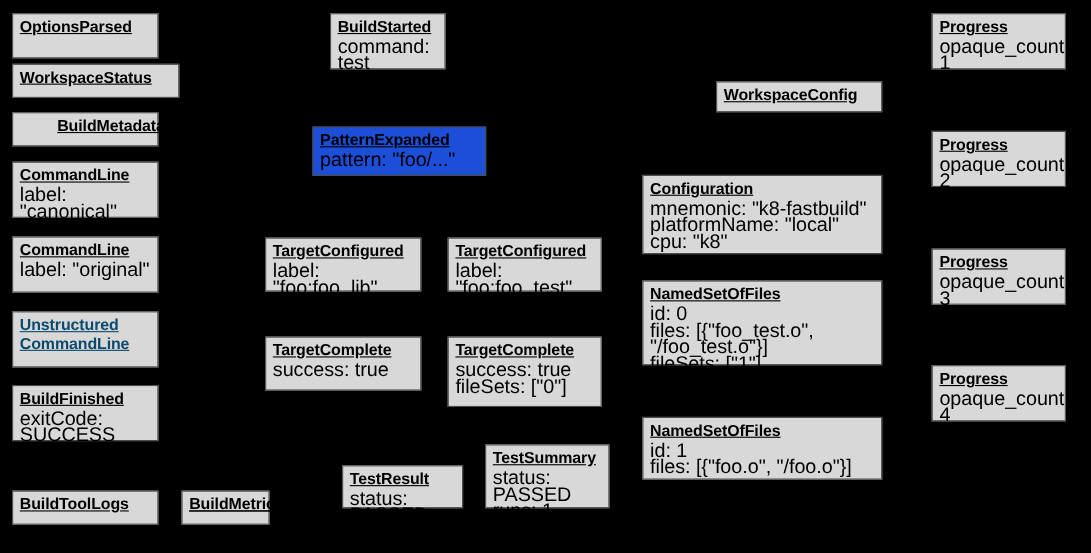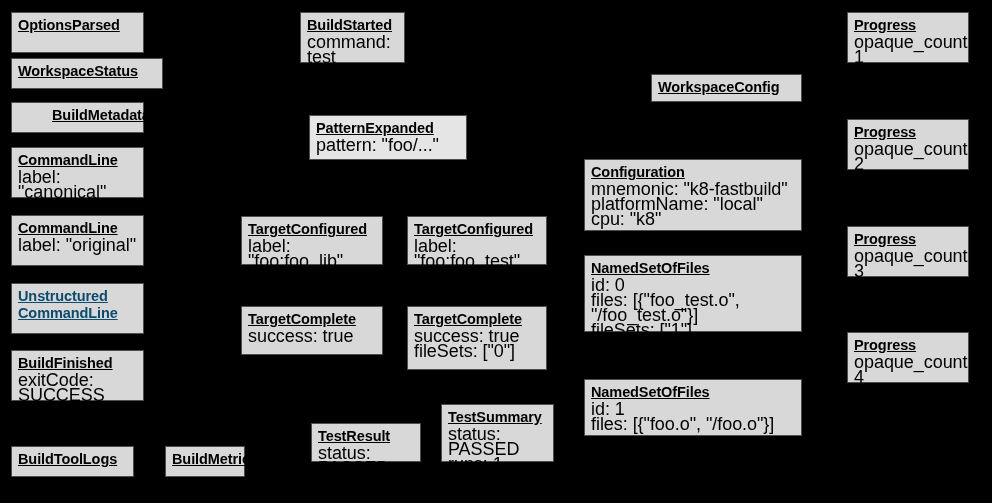--- a/index.html
+++ b/index.html
@@ -66,31 +66,31 @@
       <div class="node-body">label: "original"</div>
     </div>
     <div class="node" style="left: 11px; top: 283px; width: 133px; height: 51px; background: rgb(216, 216, 216); border-color: rgb(77, 77, 77); color: #0c4a6e;">
       <div class="node-title">Unstructured
 CommandLine</div>
     </div>
     <div class="node" style="left: 11px; top: 350px; width: 133px; height: 51px; background: rgb(216, 216, 216); border-color: rgb(77, 77, 77); color: rgb(0, 0, 0);">
       <div class="node-title">BuildFinished</div>
       <div class="node-body">exitCode: SUCCESS</div>
     </div>
-    <div class="node" style="left: 11px; top: 446px; width: 123px; height: 31px; background: rgb(216, 216, 216); border-color: rgb(77, 77, 77); color: rgb(0, 0, 0);">
+    <div class="node" style="left: 11px; top: 446px; width: 133px; height: 31px; background: rgb(216, 216, 216); border-color: rgb(77, 77, 77); color: rgb(0, 0, 0);">
       <div class="node-title">BuildToolLogs</div>
     </div>
     <div class="node" style="left: 165px; top: 446px; width: 80px; height: 31px; background: rgb(216, 216, 216); border-color: rgb(77, 77, 77); color: rgb(0, 0, 0); text-decoration: underline;">
       <div class="node-title">BuildMetrics</div>
     </div>
     <div class="node" style="left: 300px; top: 12px; width: 105px; height: 51px; background: rgb(216, 216, 216); border-color: rgb(77, 77, 77); color: rgb(0, 0, 0);">
       <div class="node-title">BuildStarted</div>
       <div class="node-body">command: test</div>
     </div>
-    <div class="node" style="left: 309px; top: 115px; width: 158px; height: 45px; background: #e5e5e5; border-color: rgb(77, 77, 77); color: rgb(0, 0, 0);">
+    <div class="node" style="left: 284px; top: 115px; width: 158px; height: 45px; background: #1d4ed8; border-color: rgb(77, 77, 77); color: rgb(0, 0, 0);">
       <div class="node-title">PatternExpanded</div>
       <div class="node-body">pattern: "foo/..."</div>
     </div>
     <div class="node" style="left: 241px; top: 216px; width: 142px; height: 49px; background: rgb(216, 216, 216); border-color: rgb(77, 77, 77); color: rgb(0, 0, 0);">
       <div class="node-title">TargetConfigured</div>
       <div class="node-body">label: "foo:foo_lib"</div>
     </div>
     <div class="node" style="left: 407px; top: 216px; width: 140px; height: 49px; background: rgb(216, 216, 216); border-color: rgb(77, 77, 77); color: rgb(0, 0, 0);">
       <div class="node-title">TargetConfigured</div>
       <div class="node-body">label: "foo:foo_test"</div>

